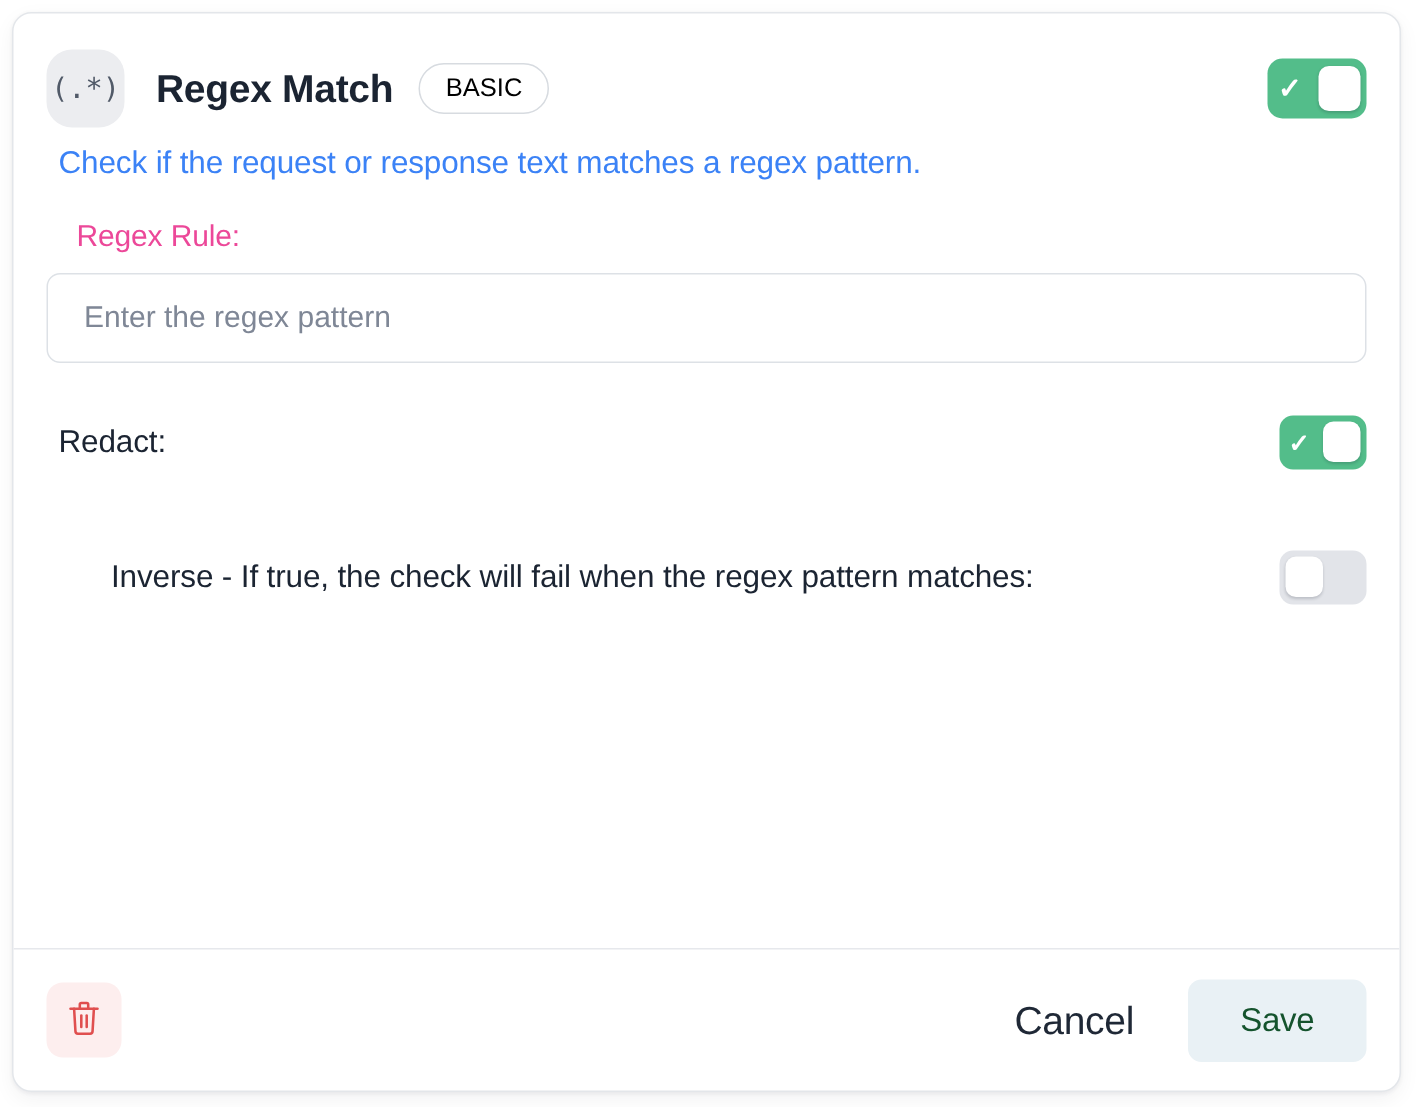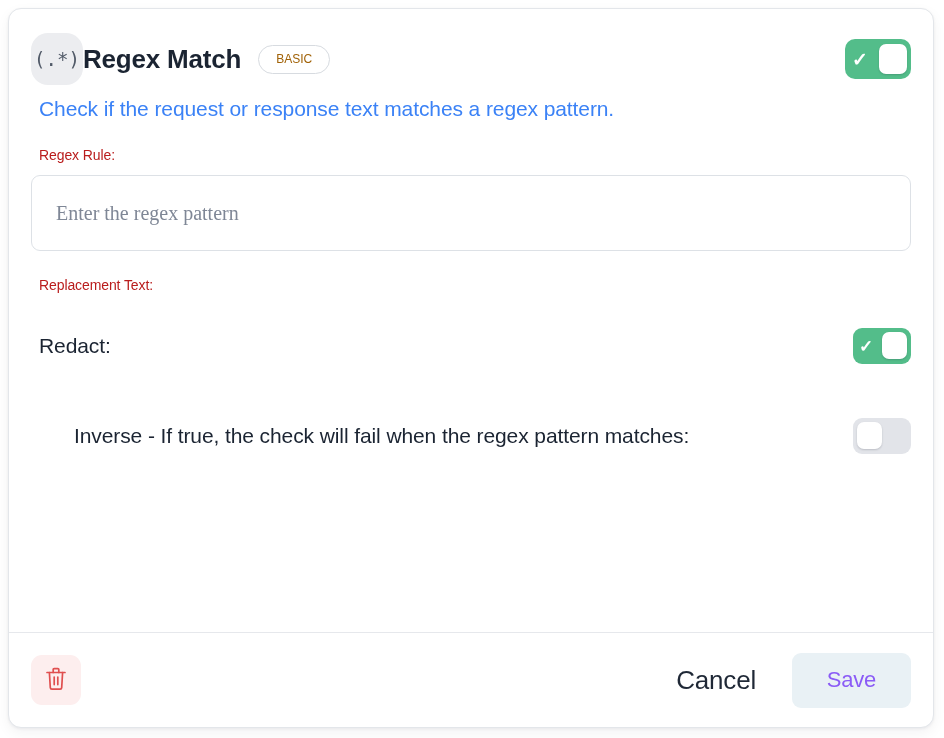--- a/index.html
+++ b/index.html
@@ -55,29 +55,30 @@
     justify-content: center;
     font-family: "DejaVu Sans Mono", monospace;
     font-size: 19px;
     letter-spacing: 0px;
     flex: 0 0 auto;
   }
   .title {
     font-size: 26px;
     font-weight: bold;
     color: #1b2432;
+    margin-left: 21px;
     letter-spacing: -0.2px;
     white-space: nowrap;
   }
   .badge {
     margin-left: 17px;
     border: 1px solid #d7dbe0;
     border-radius: 999px;
-    color: #a16207;
-    font-size: 12px;
+    color: #000000;
+    font-size: 17px;
     padding: 7px 17px 8px 17px;
     line-height: 1;
     background: #ffffff;
     white-space: nowrap;
   }
   .header-spacer { flex: 1 1 auto; }
 
   
   .toggle {
     position: relative;
@@ -114,35 +115,35 @@
 
   
   .description {
     font-size: 21px;
     color: #3b82f6;
     margin: 10px 0 0 8px;
     letter-spacing: -0.1px;
   }
   .field { margin-top: 26px; }
   .field-label {
-    font-size: 14px;
-    color: #b91c1c;
-    margin: 0 0 12px 8px;
+    font-size: 20px;
+    color: #ec4899;
+    margin: 0 0 12px 20px;
     letter-spacing: -0.1px;
   }
   .field-input {
     display: block;
     box-sizing: border-box;
     width: 100%;
-    height: 76px;
+    height: 60px;
     background: #ffffff;
     border: 1px solid #dde1e6;
     border-radius: 9px;
     padding: 0 24px;
-    font-family: Liberation Serif, serif;
+    font-family: Liberation Sans, sans-serif;
     font-size: 20px;
     color: #c2410c;
     outline: none;
   }
   .field-input::placeholder { color: #7f8796; opacity: 1; }
 
   .switch-row {
     display: flex;
     align-items: center;
     min-height: 42px;
@@ -193,21 +194,21 @@
     background: transparent;
     border: none;
     padding: 10px 16px;
     margin-right: 20px;
     cursor: pointer;
     letter-spacing: -0.2px;
   }
   .save-button {
     font-family: "Liberation Sans", sans-serif;
     font-size: 22px;
-    color: #8b5cf6;
+    color: #14532d;
     background: #e9f1f5;
     border: none;
     border-radius: 9px;
     width: 119px;
     height: 55px;
     cursor: pointer;
     letter-spacing: -0.2px;
   }
 </style>
 </head>
@@ -231,21 +232,20 @@
     </div>
 
     <div class="description">Check if the request or response text matches a regex pattern.</div>
 
     <div class="field">
       <div class="field-label">Regex Rule:</div>
       <input class="field-input" type="text" placeholder="Enter the regex pattern" style="">
     </div>
 
     <div class="field">
-      <div class="field-label">Replacement Text:</div>
     </div>
 
     <div class="switch-row redact">
       <div class="switch-label">Redact:</div>
       <div class="switch-spacer"></div>
       <div class="toggle sm on">
         <span class="check">✓</span>
         <span class="knob"></span>
       </div>
     </div>

